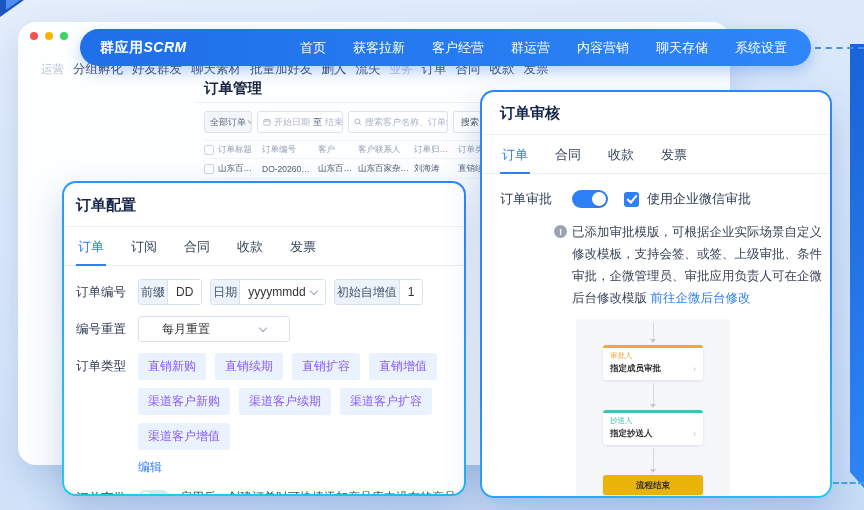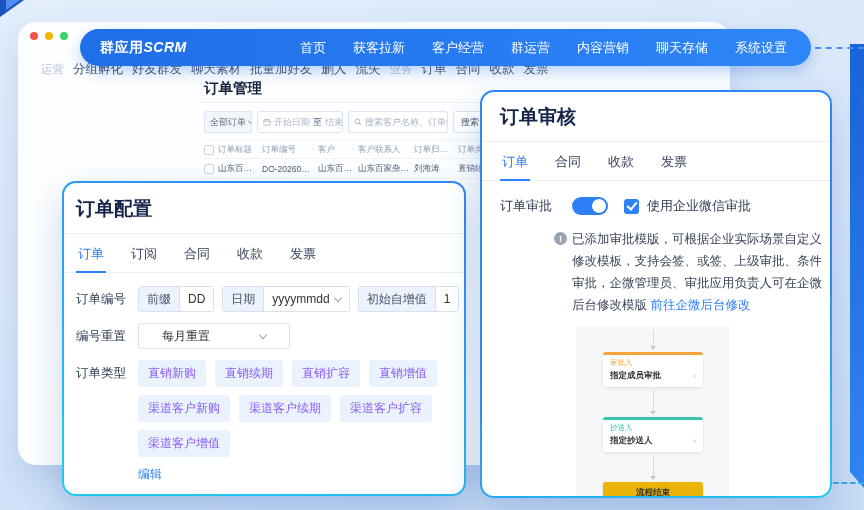--- a/index.html
+++ b/index.html
@@ -65,38 +65,38 @@
   .c5{width:40px;} .c6{width:34px;} .c7{width:42px;} .c8{width:28px;}
   .mini-cb{width:8px;height:8px;border:1px solid #c9d4e4;border-radius:2px;background:#fff;cursor:pointer;}
 
   
   .panel{position:absolute;box-sizing:border-box;border:2px solid transparent;border-radius:14px;
     background:linear-gradient(#fff,#fff) padding-box,linear-gradient(200deg,#2f86f7 10%,#1fc9ec 90%) border-box;
     box-shadow:0 16px 34px rgba(50,95,180,.25);overflow:hidden;}
   .config-panel{left:62px;top:181px;width:404px;height:315px;padding:13px 12px 10px;z-index:40;}
   .audit-panel{left:480px;top:90px;width:352px;height:408px;padding:12px 18px 10px;z-index:50;
     background:linear-gradient(#fff,#fff) padding-box,linear-gradient(160deg,#2f86f7 55%,#1fc9ec 100%) border-box;}
-  .panel-title{font-size:19px;font-weight:bold;color:#15254a;}
+  .panel-title{font-size:15px;font-weight:bold;color:#15254a;}
   .panel-divider{height:1px;background:#eef1f6;margin:11px -18px 0 -18px;}
   .config-panel .panel-divider{margin:11px -12px 0 -12px;}
   .tabs{display:flex;gap:27px;font-size:13px;color:#38445a;padding:11px 2px 9px;margin:0 -18px;
     border-bottom:1px solid #e9eef5;padding-left:20px;}
   .config-panel .tabs{margin:0 -12px;padding-left:14px;}
   .tab{cursor:pointer;position:relative;}
   .tab.active{color:#2e80f7;}
   .tab.active::after{content:"";position:absolute;left:-2px;right:-2px;bottom:-10px;height:2px;background:#2e80f7;}
 
   
   .form{margin-top:13px;}
   .frow{display:flex;margin-bottom:11px;}
   .flabel{width:62px;flex:none;font-size:12.5px;color:#303d54;line-height:26px;}
   .fgroup-wrap{display:flex;gap:8px;}
   .seg-group{display:flex;border:1px solid #d8e1ef;border-radius:3px;overflow:hidden;height:26px;
     font-size:12px;box-sizing:border-box;}
-  .seg-label{background:#ecf3fc;padding:0 8px;line-height:24px;color:#46536b;border-right:1px solid #d8e1ef;white-space:nowrap;}
+  .seg-label{background:#ecf3fc;padding:0 2px;line-height:24px;color:#46536b;border-right:1px solid #d8e1ef;white-space:nowrap;}
   .seg-val{background:#fff;padding:0 8px;line-height:24px;color:#333;display:flex;align-items:center;gap:5px;white-space:nowrap;}
   .sel{width:152px;height:26px;box-sizing:border-box;border:1px solid #d8e1ef;border-radius:3px;
     display:flex;align-items:center;justify-content:space-between;padding:0 23px;font-size:12px;color:#333;cursor:pointer;}
   .tag-rows{display:flex;flex-direction:column;gap:8px;}
   .tag-row{display:flex;gap:9px;}
   .tag{background:#e9f2fd;color:#8b5cf6;font-size:12px;padding:5px 10px;border-radius:3px;white-space:nowrap;cursor:pointer;}
   .edit-link{color:#2e80f7;font-size:12px;margin-top:9px;cursor:pointer;display:inline-block;}
   .approval-row{display:flex;align-items:center;margin-top:13px;}
   .hint{font-size:12px;color:#3a4658;margin-left:10px;white-space:nowrap;}
 

